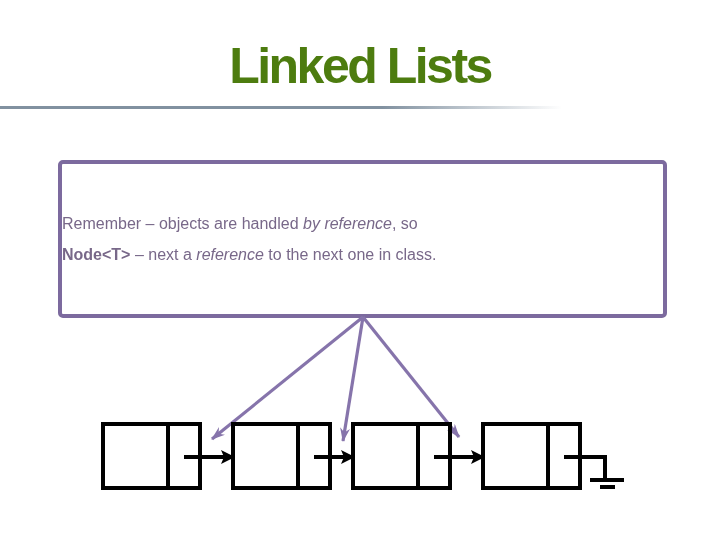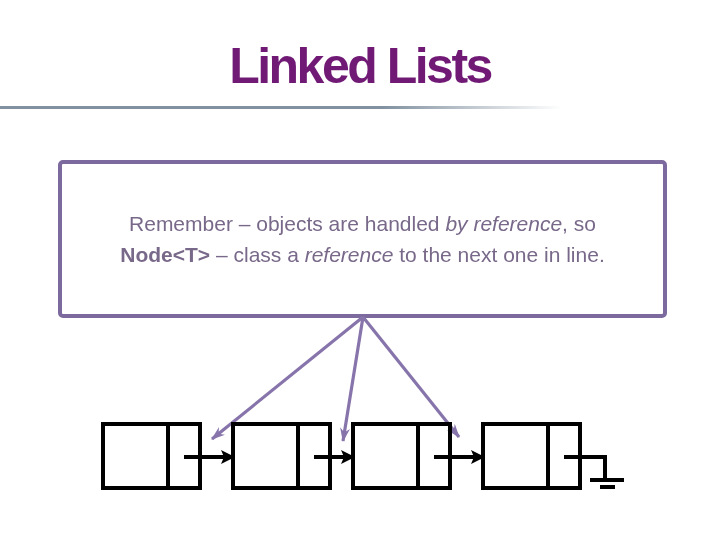--- a/index.html
+++ b/index.html
@@ -10,42 +10,42 @@
     overflow:hidden;
     font-family:"Liberation Sans", sans-serif;
   }
   #title{
     position:absolute;
     top:40px;left:0;width:720px;
     text-align:center;
     font-size:50px;
     font-weight:bold;
     letter-spacing:-2.5px;
-    color:#701a75;
+    color:#4d7c0f;
     line-height:52px;
   }
   #underline{
     position:absolute;
     top:106px;left:0;
     width:562px;height:3px;
     background:linear-gradient(to right,#8191a0 0%,#8191a0 68%,rgba(255,255,255,0) 100%);
   }
   #callout{
     position:absolute;
     box-sizing:border-box;
     left:58px;top:160px;
     width:609px;height:158px;
     border:4px solid #7c6a9e;
     border-radius:5px;
     background:#ffffff;
     display:flex;
     flex-direction:column;
     justify-content:center;
-    text-align:center;
-    font-size:21px;
+    text-align:left;
+    font-size:16px;
     line-height:31.5px;
     color:#786889;
   }
   .it{font-style:italic;}
   .bd{font-weight:bold;}
   #diagram{
     position:absolute;
     left:0;top:0;width:720px;height:540px;
   }
 </style>
@@ -53,21 +53,21 @@
 <body>
 
 <div id="slide">
 
   <div id="title">Linked Lists</div>
 
   <div id="underline"></div>
 
   <div id="callout">
     <div><span>Remember – objects are handled </span><span class="it">by reference</span><span>, so</span></div>
-    <div><span class="bd">Node&lt;T&gt;</span><span> – class a </span><span class="it">reference</span><span> to the next one in line.</span></div>
+    <div><span class="bd">Node&lt;T&gt;</span><span> – next a </span><span class="it">reference</span><span> to the next one in class.</span></div>
   </div>
 
   <svg id="diagram" viewBox="0 0 720 540" xmlns="http://www.w3.org/2000/svg">
     <defs>
       <marker id="pArrow" markerWidth="16" markerHeight="12" refX="13" refY="5" orient="auto" markerUnits="userSpaceOnUse">
         <path d="M0,0 L14,5 L0,10 L4.5,5 Z" fill="#8674ab"></path>
       </marker>
       <marker id="bArrow" markerWidth="16" markerHeight="15" refX="13" refY="7" orient="auto" markerUnits="userSpaceOnUse">
         <path d="M0,0 L14,7 L0,14 L3,7 Z" fill="#000000"></path>
       </marker>

